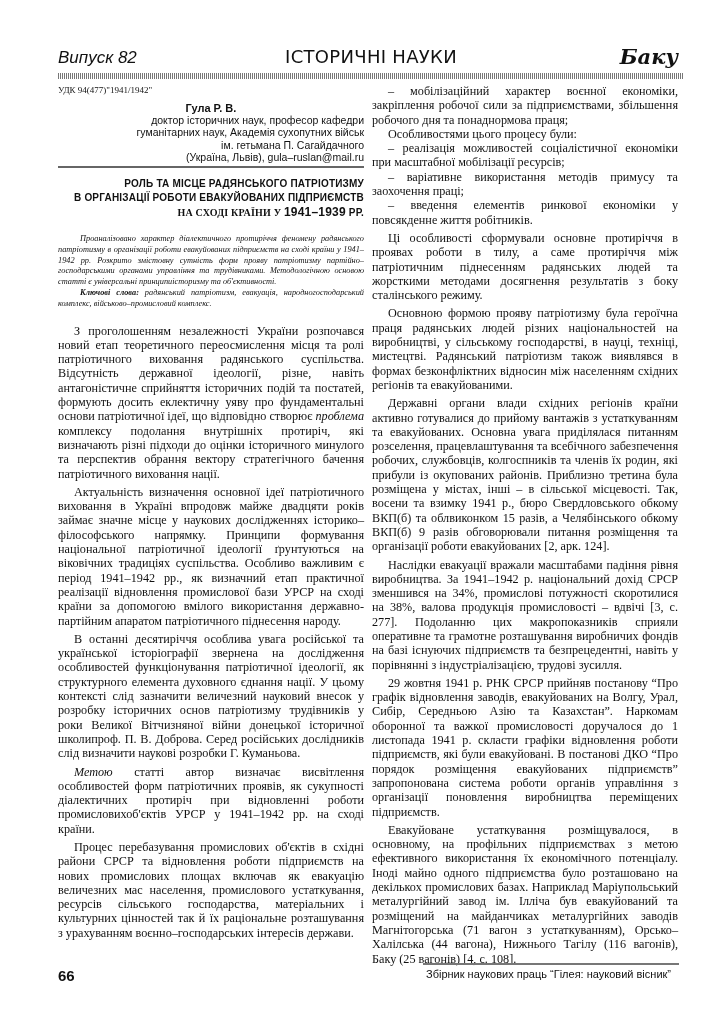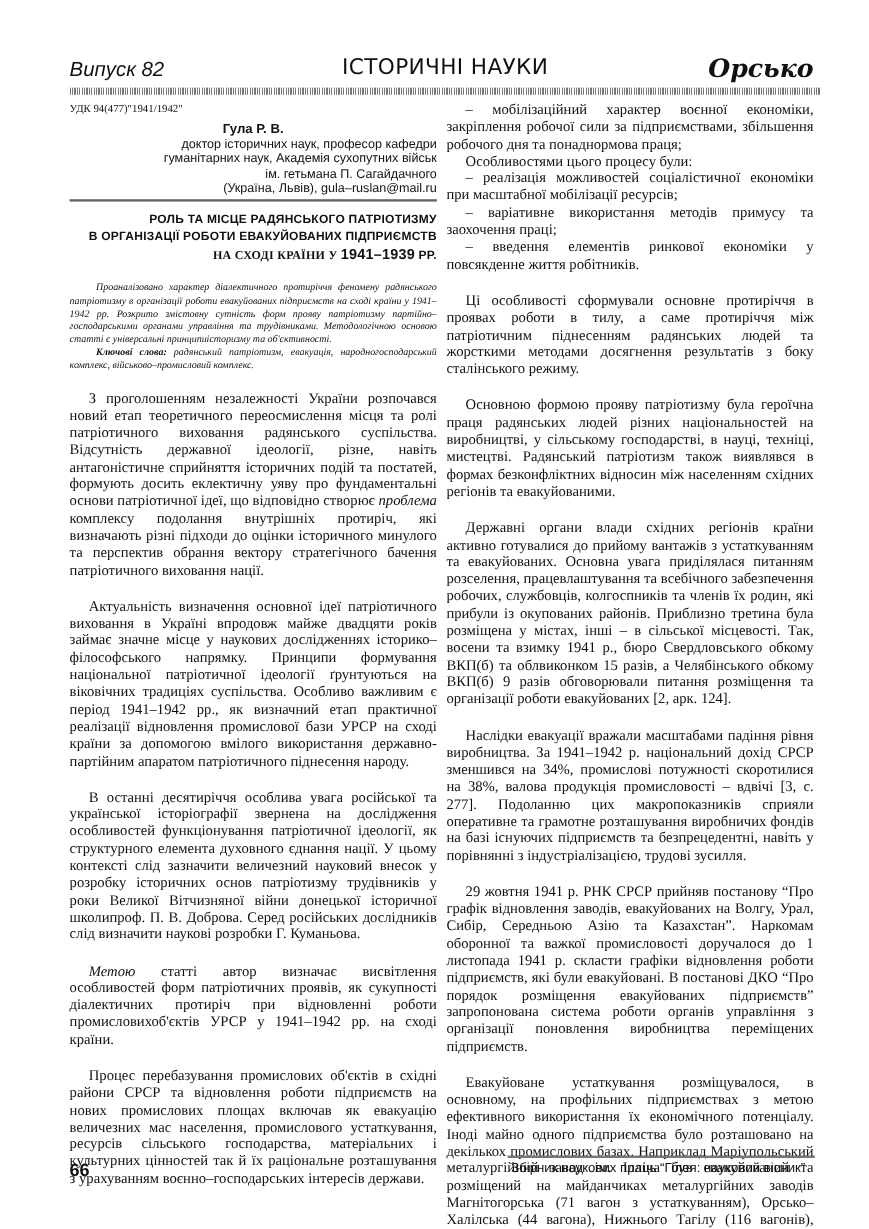--- a/index.html
+++ b/index.html
@@ -21,37 +21,37 @@
   .author { text-align:right; font-family:"Liberation Sans", sans-serif; font-size:10.5px; line-height:12.2px; }
   .author-name { font-weight:bold; font-size:11px;text-align:center; }
   .author-rule { height:2px; background:#666; margin:3px 0 9px 0; }
   .title { text-align:right; font-family:"Liberation Sans", sans-serif; font-weight:bold; font-size:10px; line-height:14px; letter-spacing:0.2px; margin-bottom:14px; }
   .title .big { font-size:12px; }
   .abstract { font-style:italic; font-size:8.3px; line-height:10.8px; margin-bottom:10px; }
   .abstract p { margin:0; text-indent:22px; }
   .abstract b { font-style:italic; }
 
   .para { margin:0; text-indent:16px; }
-  .para.gap { margin-top:16px; }
+  .para.gap { margin-top:4px; }
   .body-text { margin-top:14px; }
   .right-first { margin-top:0; }
 
   .foot-num { position:absolute; left:58px; top:967px; font-family:"Liberation Sans", sans-serif; font-weight:bold; font-size:15px; }
   .foot-rule { position:absolute; left:423px; top:963px; width:256px; height:2px; background:#777; }
   .foot-journal { position:absolute; left:426px; top:968px; font-family:"Liberation Sans", sans-serif; font-size:11px; }
 </style>
 </head>
 <body>
 
 <div class="page">
 
   <div class="hdr">
     <span class="hdr-issue">Випуск 82</span>
     <span class="hdr-section">ІСТОРИЧНІ НАУКИ</span>
-    <span class="hdr-logo">Орсько</span>
+    <span class="hdr-logo">Баку</span>
   </div>
   <div class="hdr-rule"></div>
 
   <div class="col col-left">
     <div class="udk">УДК 94(477)"1941/1942"</div>
 
     <div class="author">
       <div class="author-name">Гула Р. В.</div>
       <div>доктор історичних наук, професор кафедри</div>
       <div>гуманітарних наук, Академія сухопутних військ</div>

